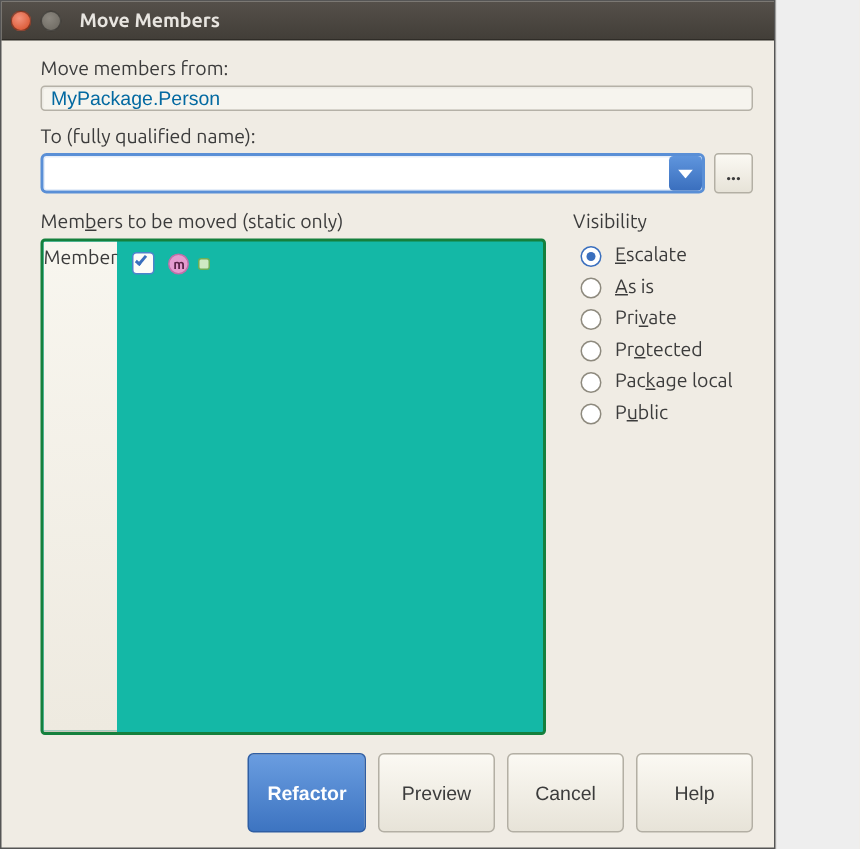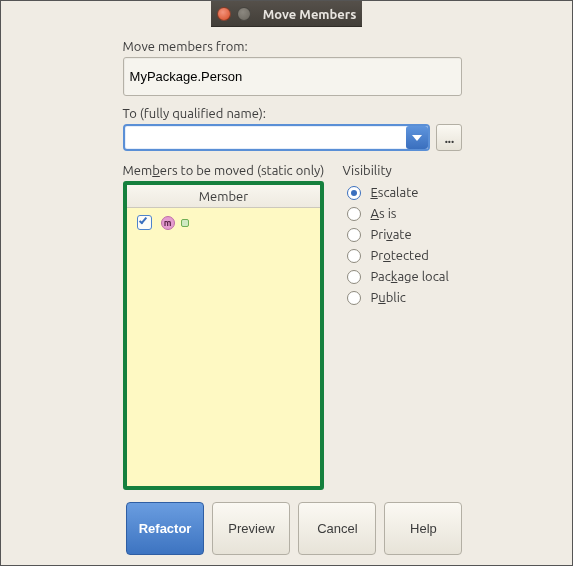--- a/index.html
+++ b/index.html
@@ -5,26 +5,25 @@
   html,body{margin:0;padding:0;height:100%;}
   body{
     font-family:"Ubuntu","Segoe UI",Arial,sans-serif;
     font-size:13px;
     background:#eeeeee;
     color:#3c3c3c;
     box-sizing:border-box;
   }
   *,*:before,*:after{box-sizing:inherit;}
   .window{
-    width:573px;height:566px;
+    width:517px;height:566px;
     background:#f0ece4;
     border:1px solid #555;
     display:flex;flex-direction:column;
     box-shadow:0 0 0 1px rgba(0,0,0,.05);
-    align-items:center;
   }
   .titlebar{
     height:26px;
     background:linear-gradient(#55504a,#423e38);
     color:#e8e5e0;
     display:flex;align-items:center;
     padding:0 6px;
     gap:6px;
     border-bottom:1px solid #2f2c27;
   }
@@ -39,27 +38,27 @@
   .content{
     flex:1;
     padding:12px 14px 10px 14px;
     display:flex;flex-direction:column;
     min-height:0;
     margin-left:12px;
   }
   label.fld{display:block;margin-bottom:4px;}
   .txt{
     width:100%;
-    padding:11px 6px;
+    padding:0 6px;
     font-size:13px;
     background:#fff;
     border:1px solid #b5b1a7;
     border-radius:3px;
     box-shadow:inset 1px 1px 0 rgba(0,0,0,.04);
-    color:#000000;
+    color:#0369a1;
   }
   .ro{background:#f6f4ee;}
   .gap{height:10px;}
   .row{display:flex;gap:6px;align-items:stretch;}
   .combo{
     flex:1;position:relative;
   }
   .combo input{
     width:100%;
     padding:4px 30px 4px 6px;
@@ -84,25 +83,25 @@
     font-weight:bold;color:#3c3c3c;
     cursor:default;
   }
   .cols{
     display:flex;gap:18px;margin-top:12px;flex:1;min-height:0;
   }
   .left{flex:1;display:flex;flex-direction:column;min-height:0;}
   .right{width:120px;}
   .list{
     flex:1;
-    background:#fef9c3;
-    border:4px solid #15803d;
+    background:#14b8a6;
+    border:2px solid #15803d;
     border-radius:3px;
     overflow:hidden;
-    display:flex;flex-direction:column;
+    display:flex;flex-direction:row;
     min-height:0;
   }
   .listhdr{
     text-align:center;
     padding:4px 0;
     background:linear-gradient(#f8f6ef,#eeeae0);
     border-bottom:1px solid #ccc8bc;
     font-size:13px;
   }
   .listbody{flex:1;overflow:auto;}

